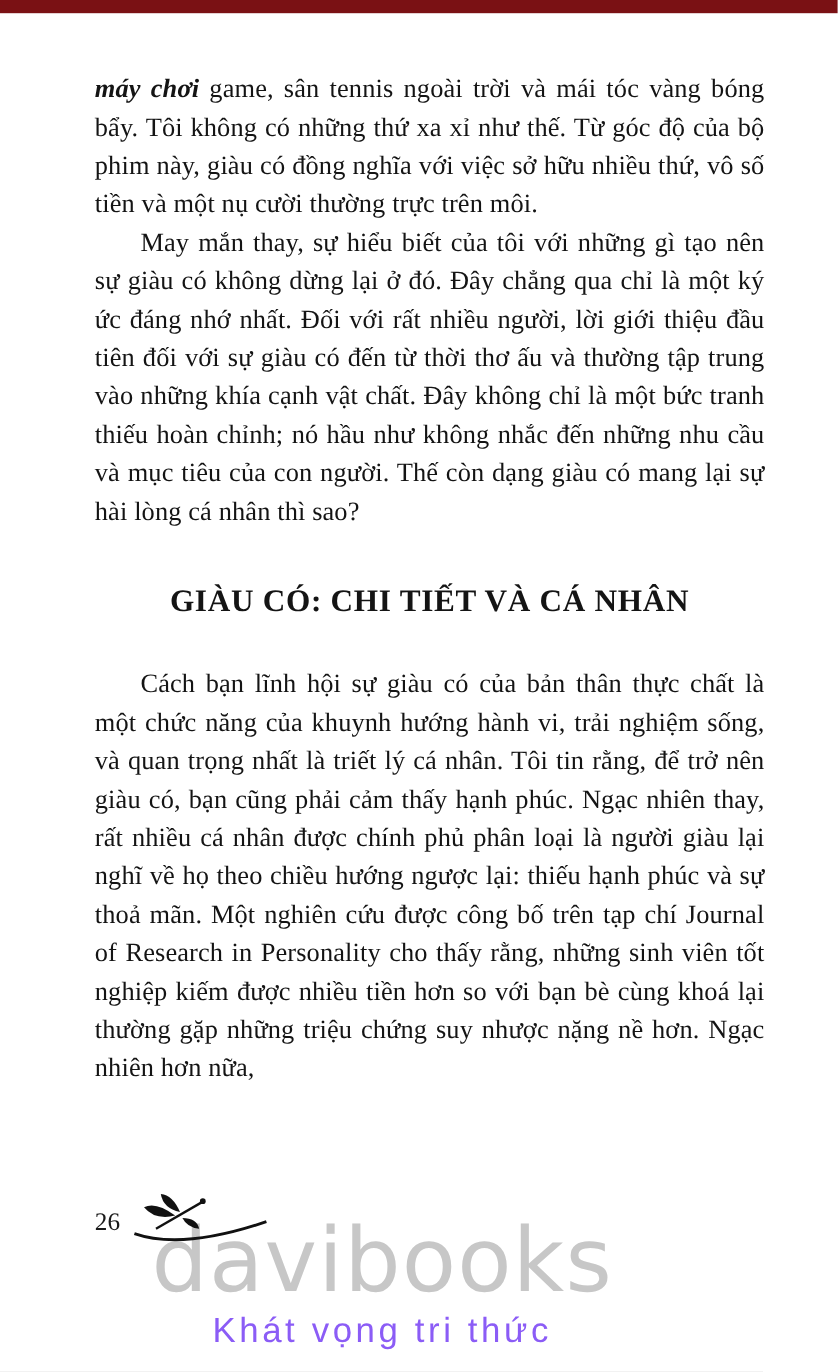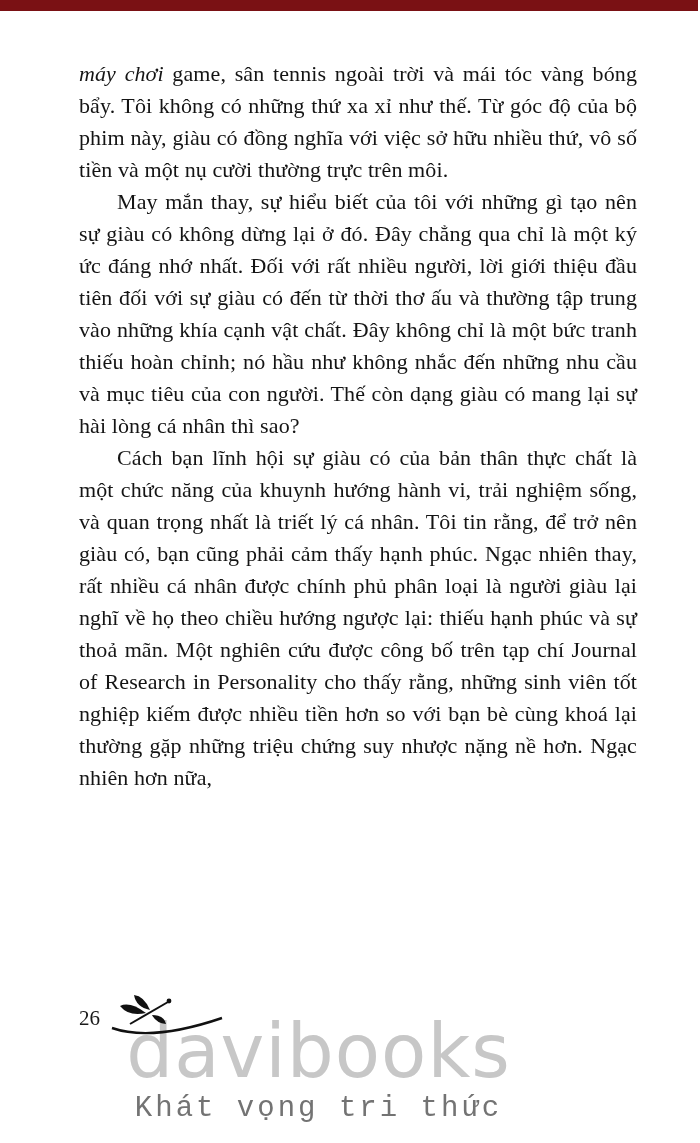--- a/index.html
+++ b/index.html
@@ -26,21 +26,21 @@
     top: 58px;
     left: 79px;
     width: 558px;
     font-size: 22px;
     line-height: 32px;
     text-align: justify;
     letter-spacing: 0.1px;
   }
   .para { text-indent: 38px; }
   .para.no-indent { text-indent: 0; }
-  .lead-bi { font-weight: normal; font-style: italic; }
+  .lead-bi { font-weight: bold; font-style: italic; }
   .em { }
   .section-heading {
     margin-top: 42px;
     margin-bottom: 36px;
     text-align: center;
     text-indent: 0;
     font-size: 26px;
     font-weight: bold;
     letter-spacing: 0.6px;
     line-height: 34px;
@@ -54,24 +54,24 @@
     pointer-events: none;
   }
   .watermark .wm-name {
     font-family: "DejaVu Sans", sans-serif;
     font-size: 74px;
     line-height: 78px;
     color: #c7c7c7;
     letter-spacing: 1px;
   }
   .watermark .wm-tagline {
-    font-family: Liberation Mono, monospace;
+    font-family: Liberation Sans, sans-serif;
     font-size: 29px;
     line-height: 34px;
-    color: #737373;
+    color: #8b5cf6;
     letter-spacing: 3px;
     margin-top: 2px;
   }
   .footer {
     position: absolute;
     left: 79px;
     top: 994px;
     display: flex;
     align-items: flex-end;
     gap: 6px;
@@ -94,20 +94,21 @@
     <div class="wm-name">davibooks</div>
     <div class="wm-tagline">Khát vọng tri thức</div>
   </div>
 
   <div class="body-text">
 
     <p class="para no-indent"><span class="lead-bi">máy chơi</span><span> game, sân tennis ngoài trời và mái tóc vàng bóng bẩy. Tôi không có những thứ xa xỉ như thế. Từ góc độ của bộ phim này, giàu có đồng nghĩa với việc sở hữu nhiều thứ, vô số tiền và một nụ cười thường trực trên môi.</span></p>
 
     <p class="para"><span>May mắn thay, sự hiểu biết của tôi với những gì tạo nên sự giàu có không dừng lại ở đó. Đây chẳng qua chỉ là một ký ức đáng nhớ nhất. Đối với rất nhiều người, lời giới thiệu đầu tiên đối với </span><span class="em">sự giàu có</span><span> đến từ thời thơ ấu và thường tập trung vào những khía cạnh vật chất. Đây không chỉ là một bức tranh thiếu hoàn chỉnh; nó hầu như không nhắc đến những nhu cầu và mục tiêu của con người. Thế còn dạng giàu có mang lại sự hài lòng cá nhân thì sao?</span></p>
 
+    <h2 class="section-heading">GIÀU CÓ: CHI TIẾT VÀ CÁ NHÂN</h2>
 
     <p class="para"><span>Cách bạn lĩnh hội sự giàu có của bản thân thực chất là một chức năng của khuynh hướng hành vi, trải nghiệm sống, và quan trọng nhất là triết lý cá nhân. Tôi tin rằng, để trở nên giàu có, bạn cũng phải cảm thấy hạnh phúc. Ngạc nhiên thay, rất nhiều cá nhân được chính phủ phân loại là người giàu lại nghĩ về họ theo chiều hướng ngược lại: thiếu hạnh phúc và sự thoả mãn. Một nghiên cứu được công bố trên tạp chí </span><span class="em">Journal of Research in Personality</span><span> cho thấy rằng, những sinh viên tốt nghiệp kiếm được nhiều tiền hơn so với bạn bè cùng khoá lại thường gặp những triệu chứng suy nhược nặng nề hơn. Ngạc nhiên hơn nữa,</span></p>
 
   </div>
 
   <div class="footer">
     <span class="page-number">26</span>
     <span class="logo-wrap">
       <svg viewBox="0 0 120 44" width="120" height="44" xmlns="http://www.w3.org/2000/svg">
         <path d="M6 34 C 35 44, 75 38, 116 24" stroke="#111" stroke-width="2.4" fill="none"></path>

